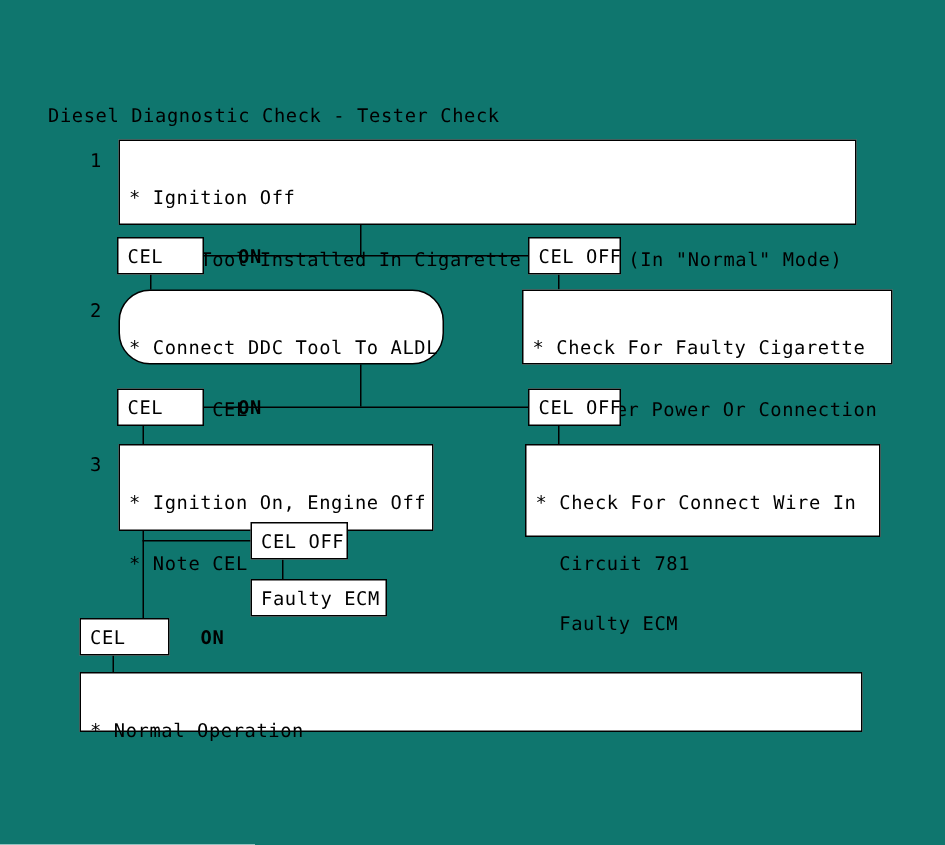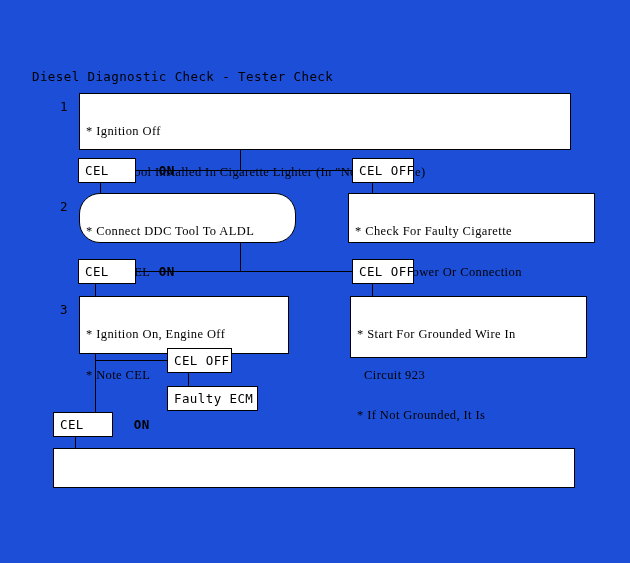--- a/index.html
+++ b/index.html
@@ -8,21 +8,21 @@
     background: #ffffff;
   }
   body {
     font-family: "DejaVu Sans Mono", "Liberation Mono", monospace;
     color: #000000;
   }
   #canvas {
     position: relative;
     width: 630px;
     height: 563px;
-    background: #1d4ed8;
+    background: #0f766e;
     overflow: hidden;
   }
   .title {
     position: absolute;
     left: 32px;
     top: 70px;
     font-size: 12.5px;
     line-height: 14px;
     letter-spacing: 0.4px;
     white-space: pre;
@@ -31,21 +31,20 @@
     position: absolute;
     border: 1.5px solid #000000;
     box-sizing: border-box;
     background: #ffffff;
     font-size: 12.5px;
     line-height: 13.5px;
     letter-spacing: 0.4px;
     white-space: pre;
     padding: 4px 5px 4px 6px;
     z-index: 2;
-    font-family: Liberation Serif, serif;
   }
   .label-box {
     position: absolute;
     border: 1.5px solid #000000;
     box-sizing: border-box;
     background: #ffffff;
     font-size: 12.5px;
     line-height: 13.5px;
     letter-spacing: 0.4px;
     white-space: pre;
@@ -133,23 +132,22 @@
   <div class="vline" style="left:372px; top:284px; height:12px;"></div>
 
   <div class="stepnum" style="left:60px; top:303px;">3</div>
 
   <div class="box" style="left:79px; top:296px; width:210px; height:58px;">
     <span class="boxline">* Ignition On, Engine Off</span>
     <span class="boxline">* Note CEL</span>
   </div>
 
   <div class="box" style="left:350px; top:296px; width:237px; height:62px;">
-    <span class="boxline">* Start For Grounded Wire In</span>
-    <span class="boxline">  Circuit 923</span>
-    <span class="boxline">* If Not Grounded, It Is</span>
+    <span class="boxline">* Check For Connect Wire In</span>
+    <span class="boxline">  Circuit 781</span>
     <span class="boxline">  Faulty ECM</span>
   </div>
 
   <div class="vline" style="left:95px; top:346px; height:66px;"></div>
 
   <div class="hline" style="left:95px; top:360px; width:73px;"></div>
 
   <div class="label-box" style="left:167px; top:348px; width:65px; height:25px;">
     <span>CEL</span><span>&nbsp;</span><span class="uline">OFF</span>
   </div>
@@ -160,15 +158,16 @@
     <span>Faulty ECM</span>
   </div>
 
   <div class="label-box" style="left:53px; top:412px; width:60px; height:25px;">
     <span>CEL</span><span>&nbsp;</span><span class="bold">ON</span>
   </div>
 
   <div class="vline" style="left:75px; top:437px; height:11px;"></div>
 
   <div class="box" style="left:53px; top:448px; width:522px; height:40px;">
+    <span class="boxline">* Normal Operation</span>
   </div>
 
 </div>
 
 </body></html>

